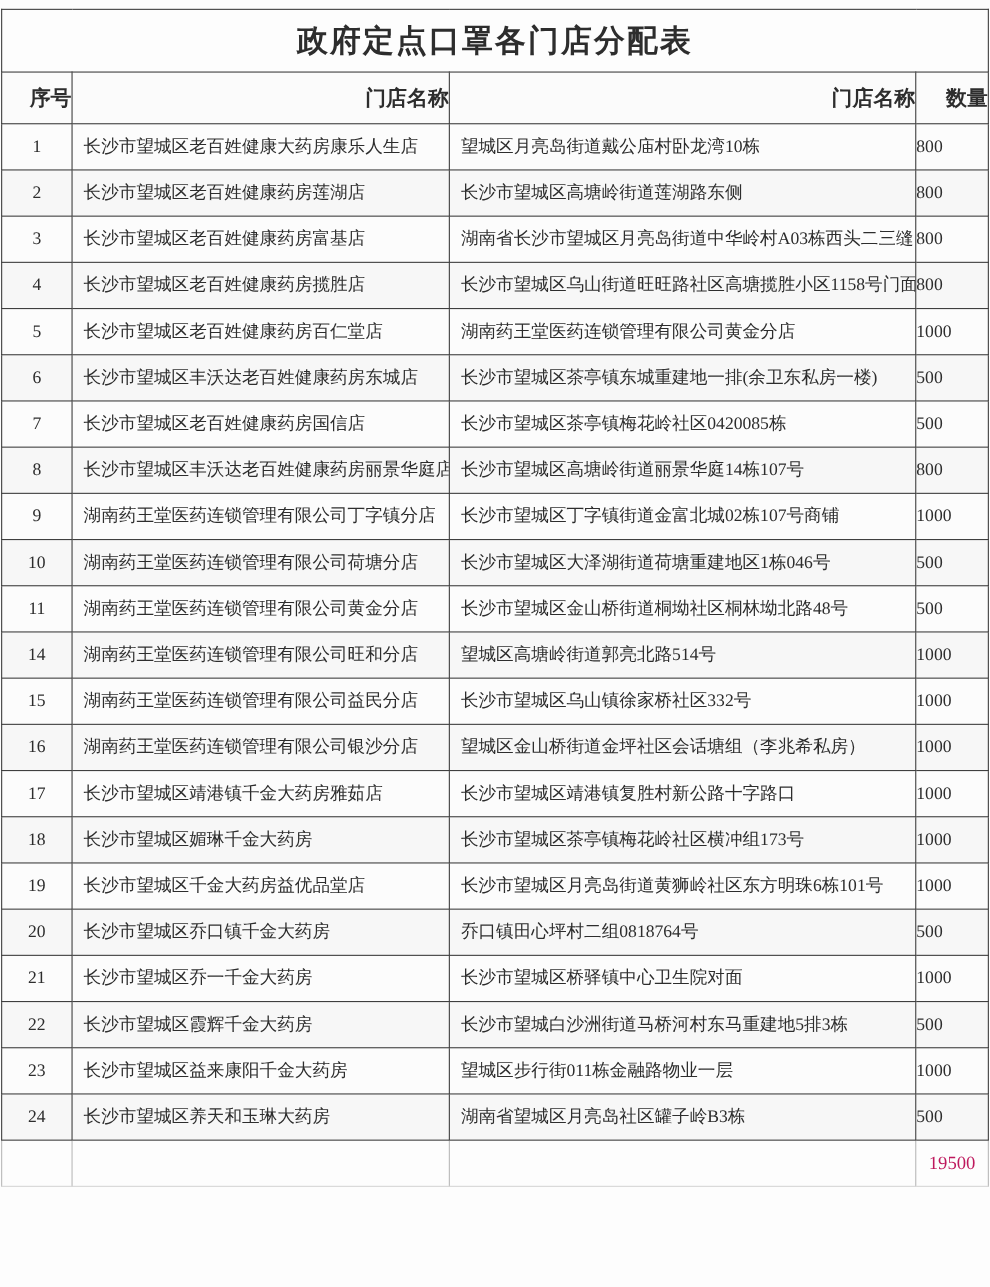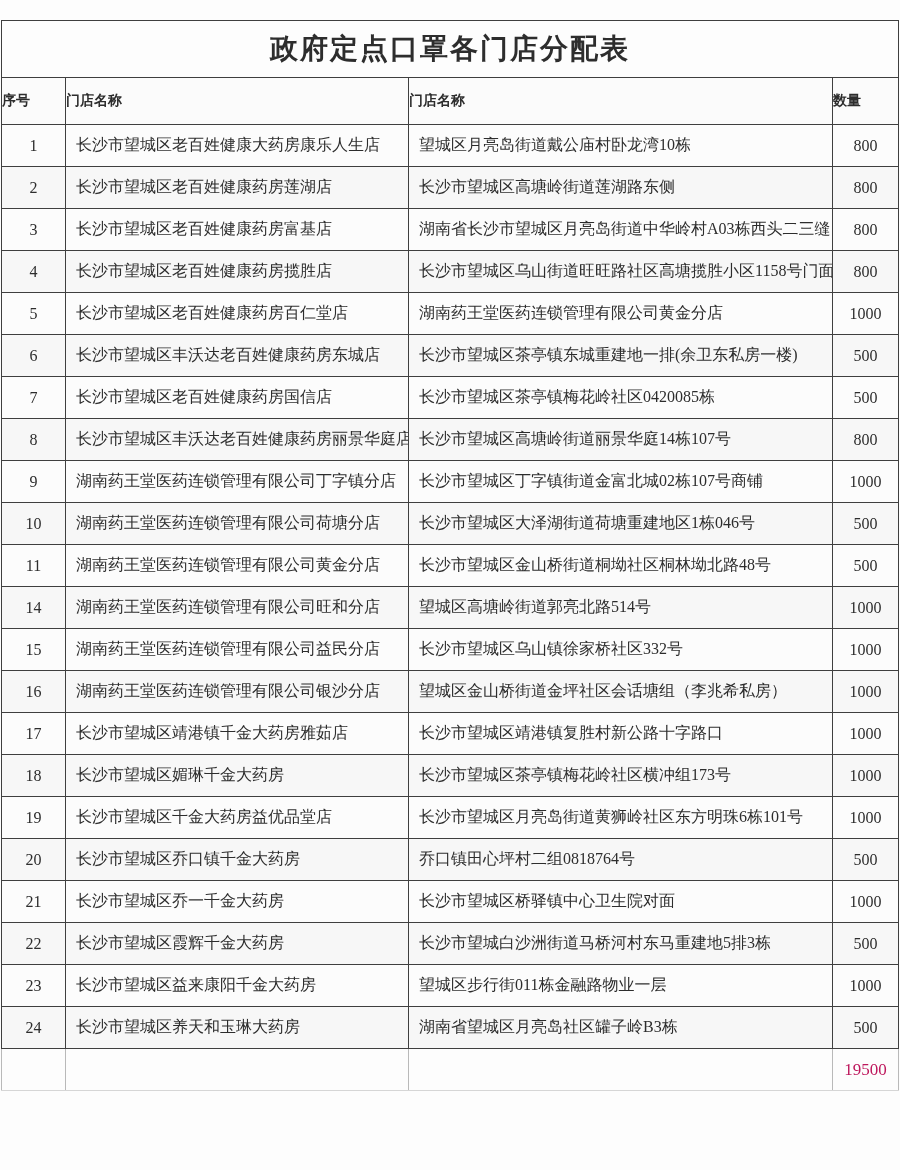--- a/index.html
+++ b/index.html
@@ -10,21 +10,21 @@
     height: 1170px;
     overflow: hidden;
     font-family: "Liberation Serif", "DejaVu Serif", serif;
     color: #2d2d2d;
   }
   .sheet {
     width: 900px;
     height: 1170px;
     background: #fdfdfd;
     box-sizing: border-box;
-    padding-top: 20px;
+    padding-top: 8px;
   }
   table.alloc {
     width: 897px;
     margin-left: 1px;
     border-collapse: collapse;
     table-layout: fixed;
   }
   col.c-no   { width: 64px;  }
   col.c-name { width: 343px; }
   col.c-addr { width: 424px; }
@@ -43,37 +43,37 @@
     height: 57px;
     text-align: center;
     vertical-align: middle;
     font-size: 28px;
     font-weight: bold;
     letter-spacing: 2px;
     background: #fdfdfd;
   }
   tr.head-row th {
     height: 47px;
-    font-size: 14px;
+    font-size: 19px;
     font-weight: bold;
-    text-align: left;
+    text-align: right;
     vertical-align: middle;
     background: #fbfbfb;
   }
   tr.data-row td {
     height: 42px;
     font-size: 16px;
     vertical-align: middle;
     background: #fcfcfc;
   }
   tr.data-row:nth-child(even) td { background: #f7f7f7; }
   td.cell-no  { text-align: center; font-size: 16px; }
   td.cell-name{ text-align: left; padding-left: 10px; padding-right: 2px; }
   td.cell-addr{ text-align: left; padding-left: 10px; padding-right: 2px; }
-  td.cell-qty { text-align: center; font-size: 17px; }
+  td.cell-qty { font-size: 17px; }
   tr.total-row td {
     height: 42px;
     background: #fdfdfd;
     border-color: #b9b9b9;
     border-bottom-color: #d6d6d6;
   }
   tr.total-row td.cell-qty {
     font-size: 17px;
     text-align: center;
     color: #be185d;

